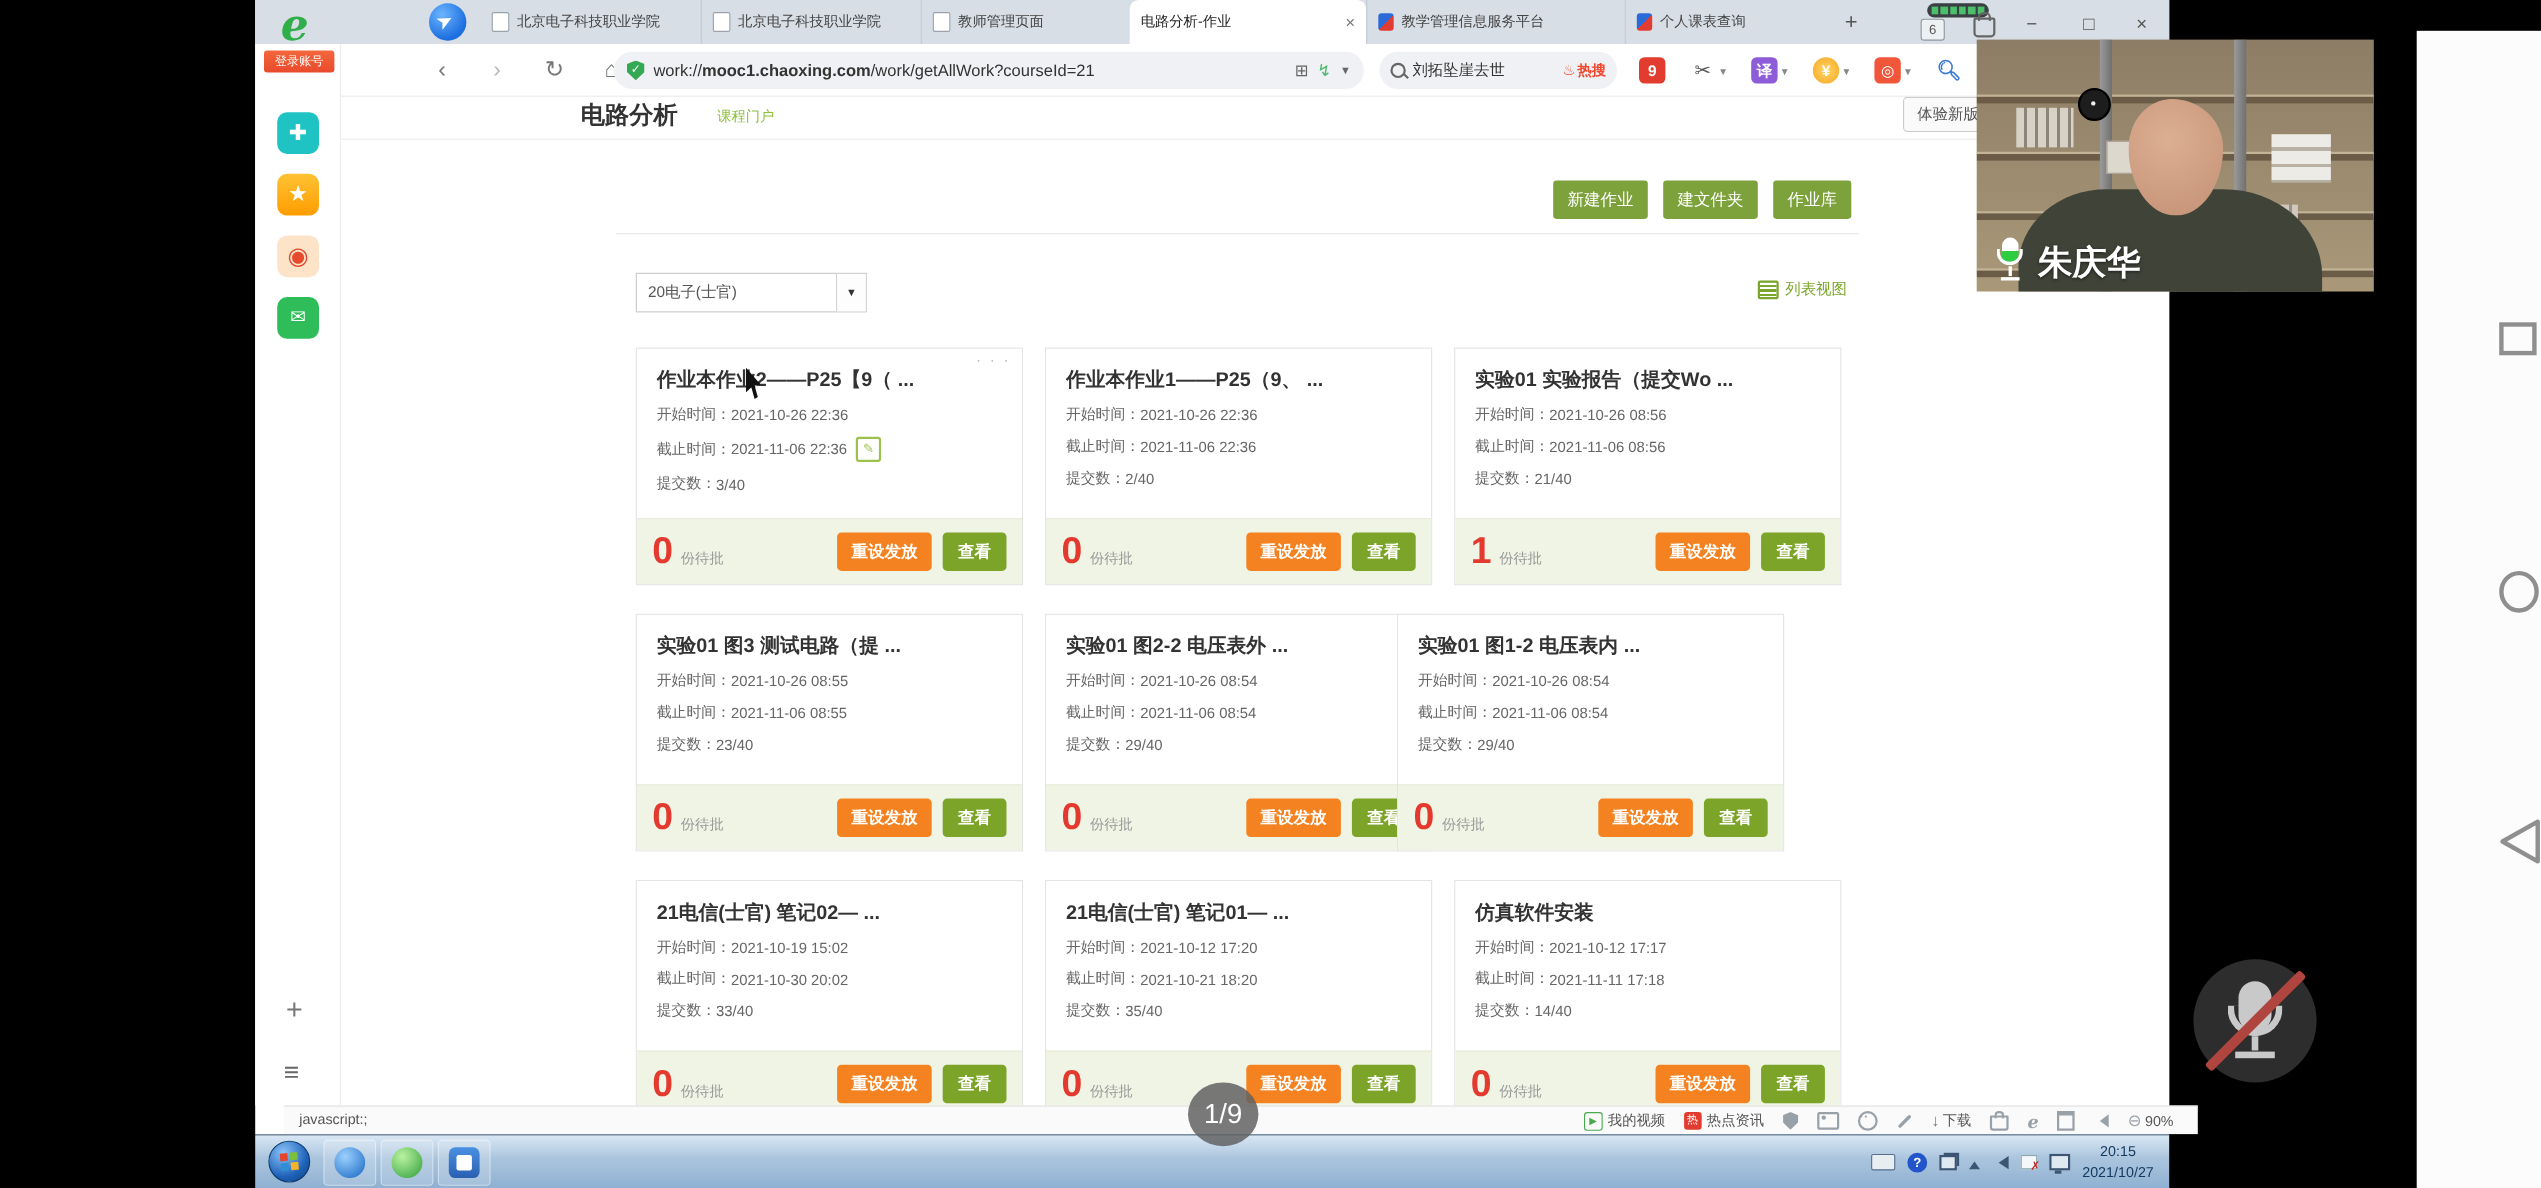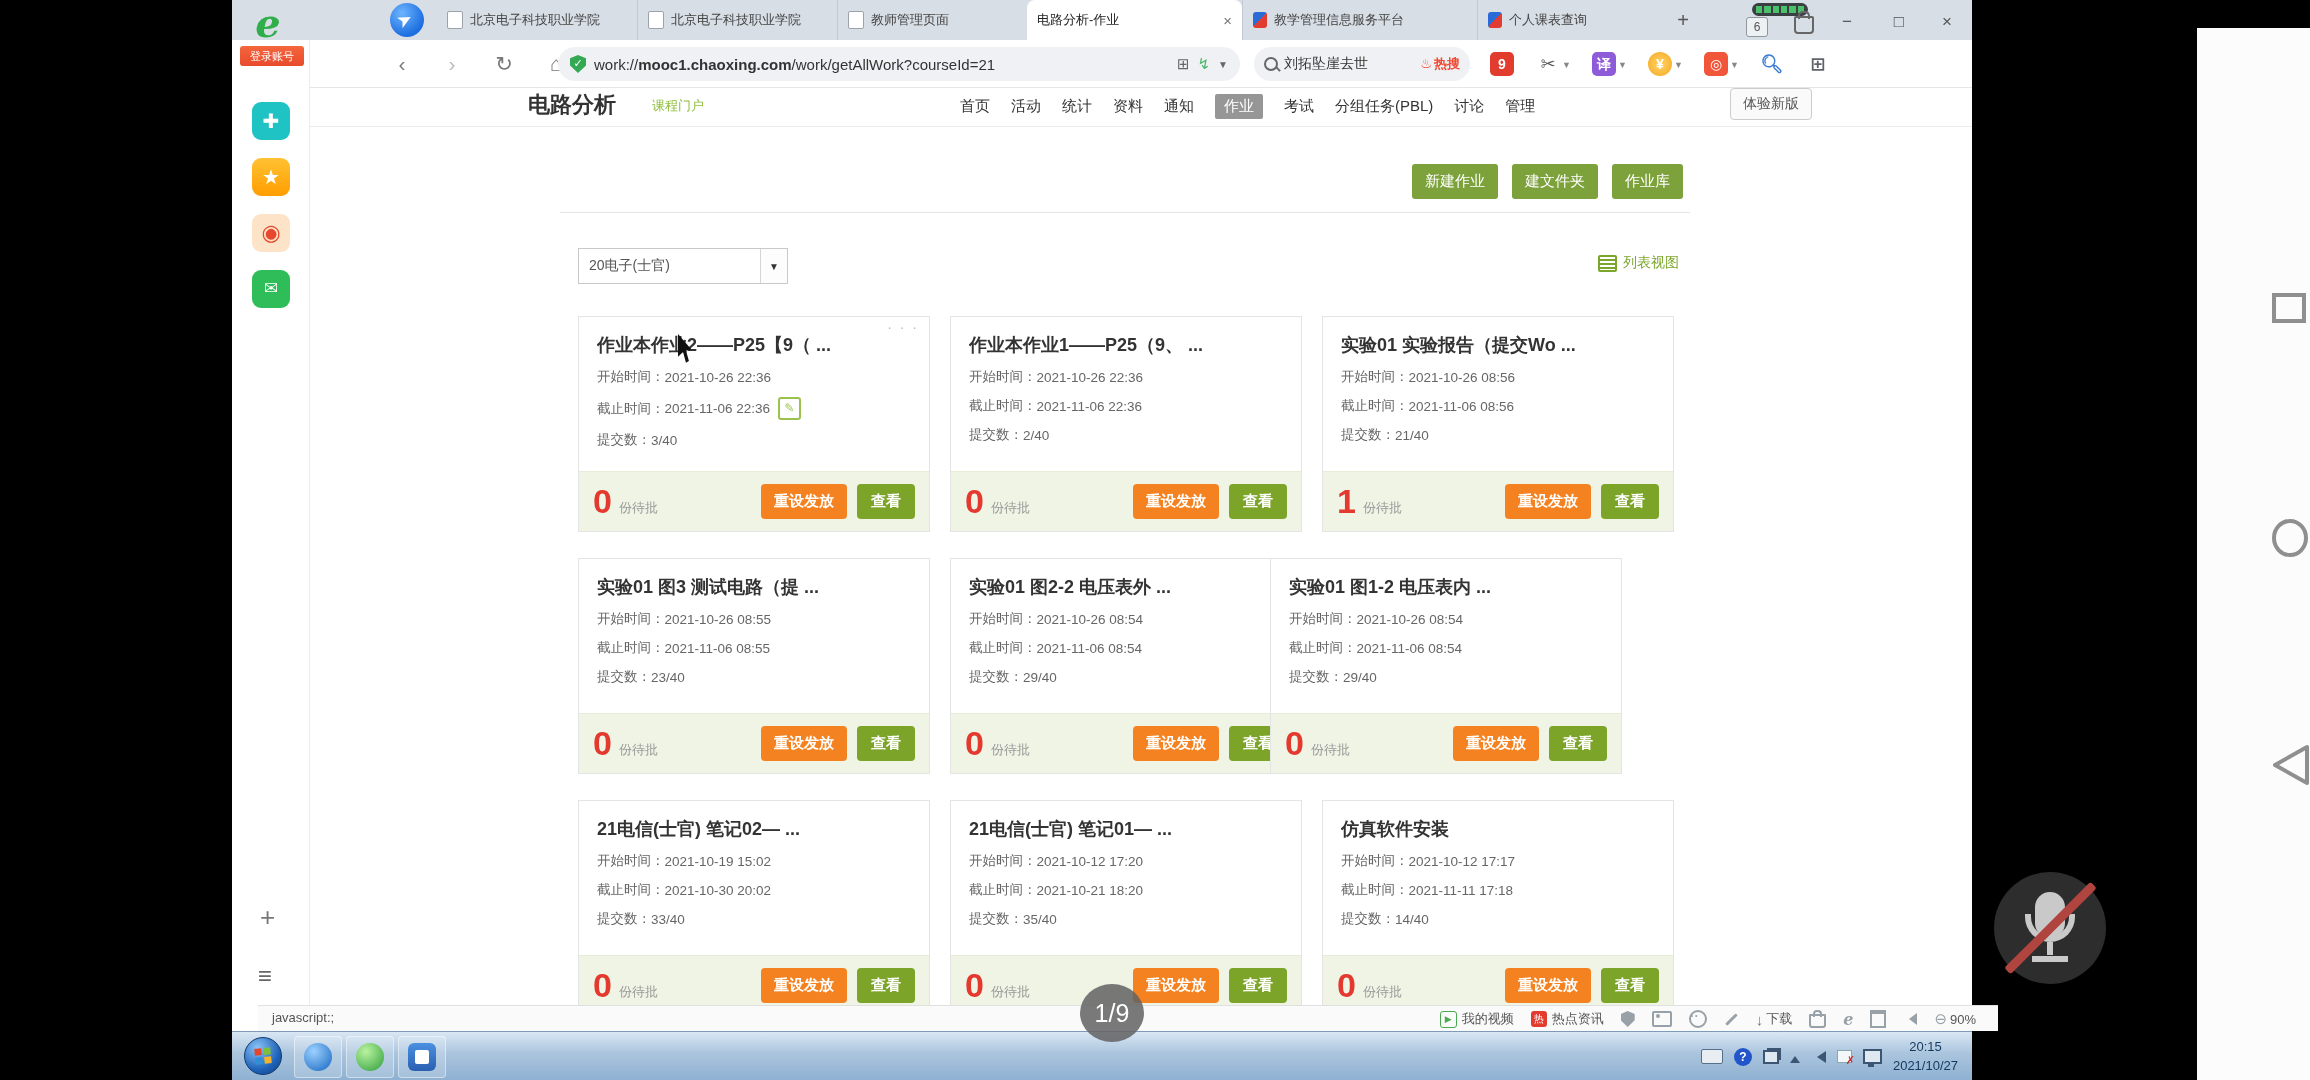--- a/index.html
+++ b/index.html
@@ -286,32 +286,20 @@
             <div class="abs sapp weibo" style="top: 174px;">◉</div>
             <div class="abs sapp mail" style="top: 230px;">✉</div>
           </div>
         <div class="abs" id="side-plus">+</div>
         <div class="abs" id="side-list">≡</div>
       </div>
 
       <div class="abs" id="content">
         <div class="abs" id="course-title">电路分析</div>
         <div class="abs" id="portal-link">课程门户</div>
-        <div class="abs" id="course-nav">
-            <span class="nav-item">首页</span>
-            <span class="nav-item">活动</span>
-            <span class="nav-item">统计</span>
-            <span class="nav-item">资料</span>
-            <span class="nav-item">通知</span>
-            <span class="nav-item active">作业</span>
-            <span class="nav-item">考试</span>
-            <span class="nav-item">分组任务(PBL)</span>
-            <span class="nav-item">讨论</span>
-            <span class="nav-item">管理</span>
-          </div>
         <div class="abs" id="try-new">体验新版</div>
         <div class="abs" id="hdr-divider"></div>
         <div class="abs" id="action-buttons">
             <button class="action-btn">新建作业</button>
             <button class="action-btn">建文件夹</button>
             <button class="action-btn">作业库</button>
           </div>
         <div class="abs" id="divider2"></div>
         <div class="abs" id="class-filter">
           <span class="val">20电子(士官)</span>
@@ -575,20 +563,44 @@
         <span class="tr-flag"></span>
         <span class="tr-net"></span>
         <div id="clock">
           <div>20:15</div>
           <div>2021/10/27</div>
         </div>
       </div>
     </div>
   </div>
 
+  <div class="abs" id="video-overlay">
+    <div class="abs vshelf" style="top:52px;"></div>
+    <div class="abs vshelf" style="top:104px;"></div>
+    <div class="abs vshelf" style="top:158px;"></div>
+    <div class="abs vshelf" style="top:210px;"></div>
+    <div class="abs vpost" style="left:112px;"></div>
+    <div class="abs vpost" style="left:234px;"></div>
+    <div class="abs vbooks"></div>
+    <div class="abs vbooks2"></div>
+    <div class="abs vboxes"></div>
+    <div class="abs vbox2"></div>
+    <div class="abs vclock"></div>
+    <div class="abs vbody"></div>
+    <div class="abs vhead"></div>
+    <div class="abs" id="name-tag">
+      <div id="mic-small">
+          <div class="cap"></div>
+          <div class="arc"></div>
+          <div class="stem"></div>
+          <div class="base"></div>
+        </div>
+      <span id="presenter-name">朱庆华</span>
+    </div>
+  </div>
 
   <div class="abs" id="right-panel">
     <svg class="shape-btn" style="top:262px;" width="36" height="36">
         <rect x="3" y="5" width="30" height="26" fill="none" stroke="#8f8f8f" stroke-width="4"></rect>
       </svg>
     <svg class="shape-btn" style="top:490px;" width="38" height="40">
         <ellipse cx="19" cy="20" rx="16" ry="17" fill="none" stroke="#8f8f8f" stroke-width="4"></ellipse>
       </svg>
     <svg class="shape-btn" style="top:716px;" width="40" height="42">
         <polygon points="36,3 36,39 4,21" fill="none" stroke="#8f8f8f" stroke-width="4" stroke-linejoin="round"></polygon>

